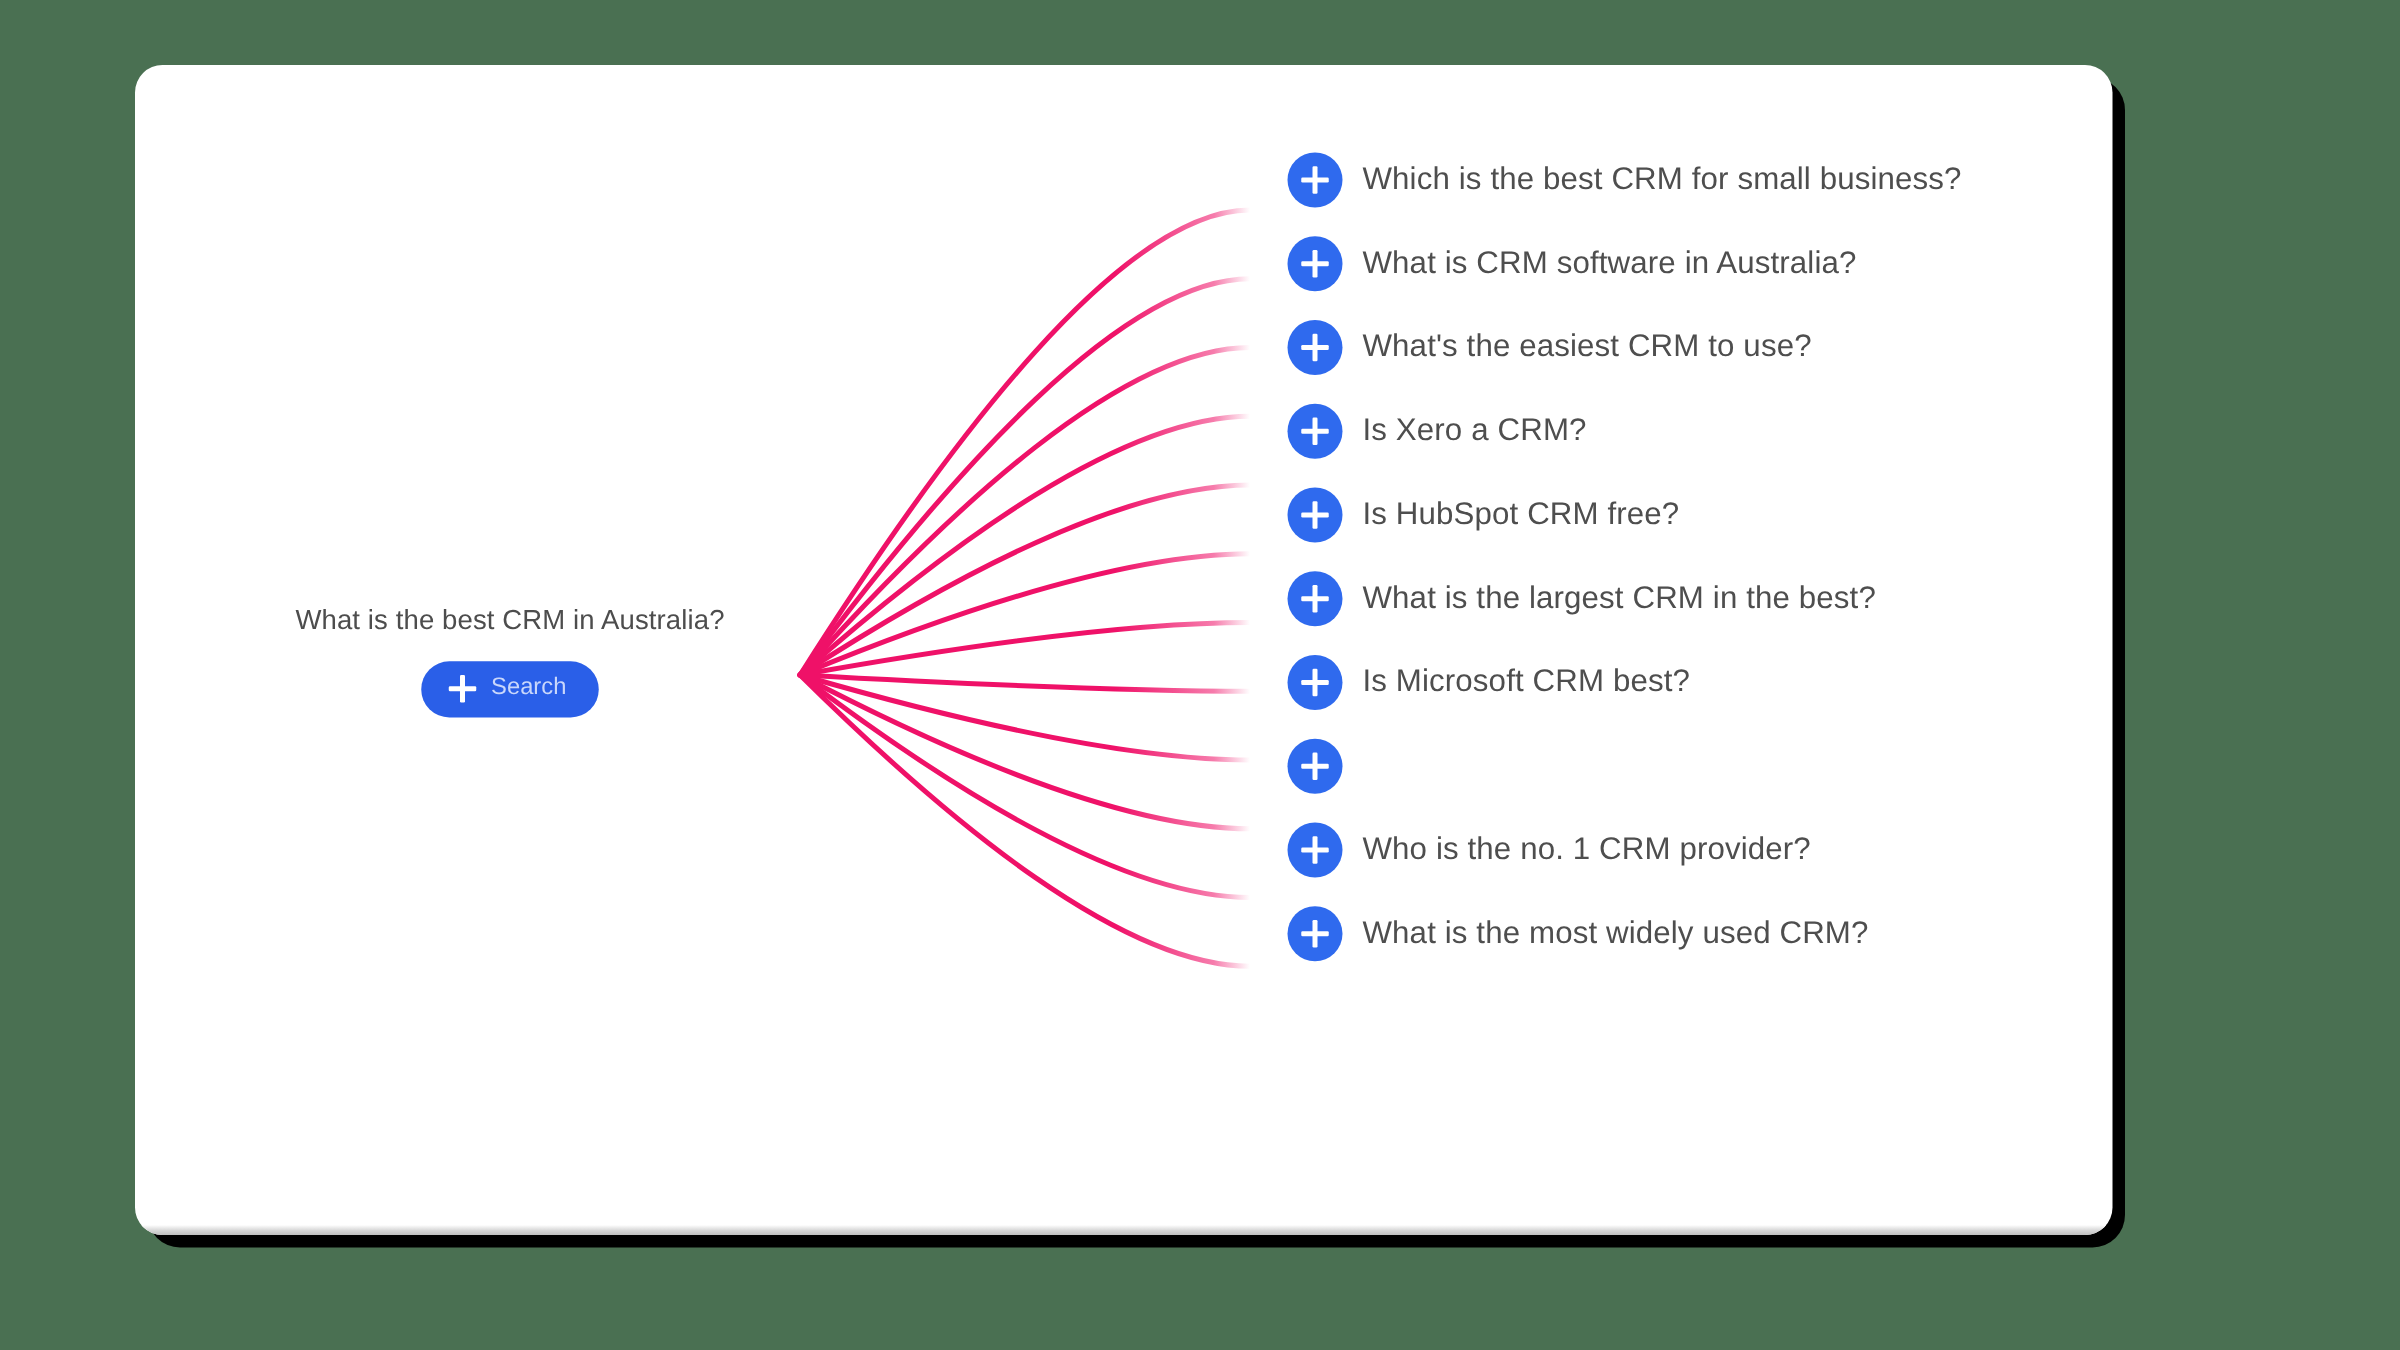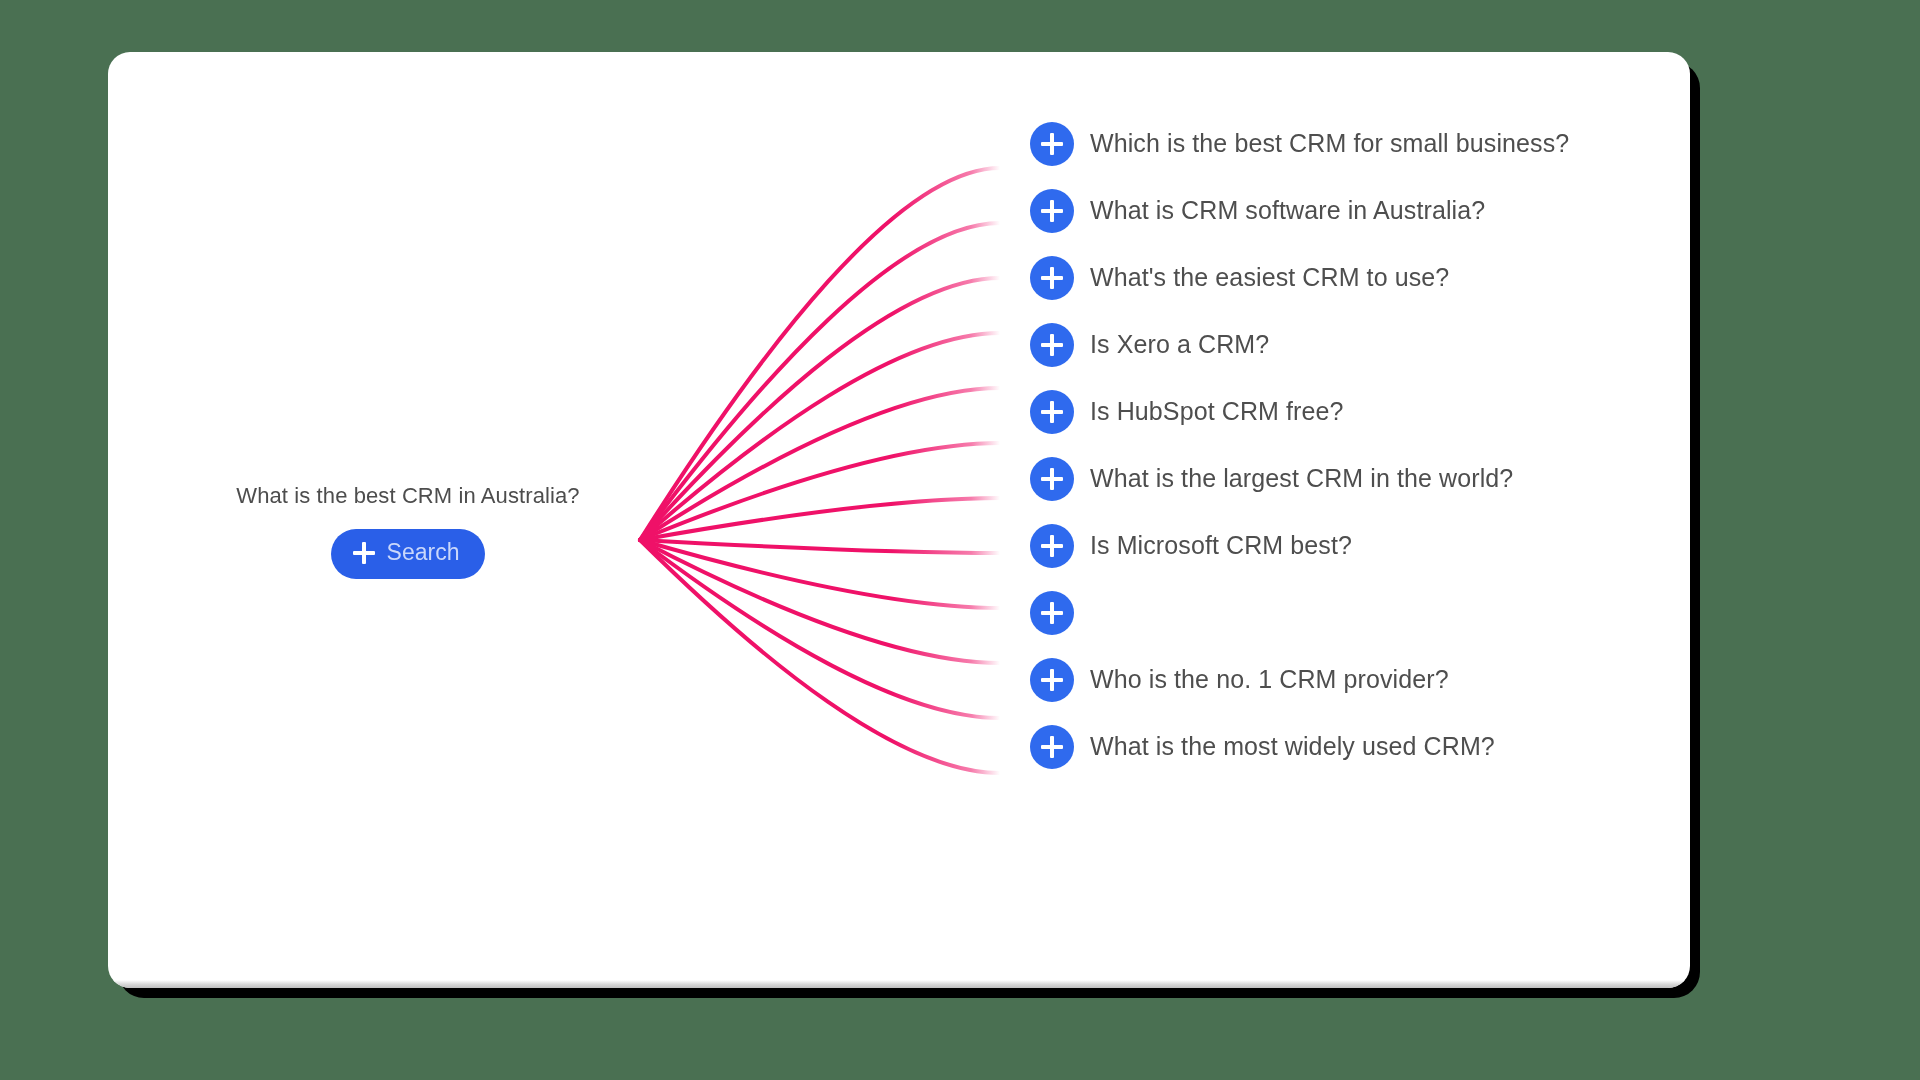--- a/index.html
+++ b/index.html
@@ -68,21 +68,21 @@
     margin: 18px auto 0;
     display: inline-flex;
     align-items: center;
     gap: 12px;
     background: #2a5fe8;
     color: #c9d7fb;
     border: none;
     border-radius: 999px;
     padding: 11px 26px 12px 22px;
     font-family: "Liberation Sans", sans-serif;
-    font-size: 23px;
+    font-size: 19px;
     cursor: pointer;
   }
 
   .search-button .plus-glyph {
     display: inline-block;
     width: 22px;
     height: 22px;
     position: relative;
     flex: none;
   }
@@ -218,21 +218,21 @@
       <div class="question-row">
         <span class="q-plus"></span>
         <span class="q-label">Is Xero a CRM?</span>
       </div>
       <div class="question-row">
         <span class="q-plus"></span>
         <span class="q-label">Is HubSpot CRM free?</span>
       </div>
       <div class="question-row">
         <span class="q-plus"></span>
-        <span class="q-label">What is the largest CRM in the world?</span>
+        <span class="q-label">What is the largest CRM in the best?</span>
       </div>
       <div class="question-row">
         <span class="q-plus"></span>
         <span class="q-label">Is Microsoft CRM best?</span>
       </div>
       <div class="question-row">
         <span class="q-plus"></span>
       </div>
       <div class="question-row">
         <span class="q-plus"></span>

